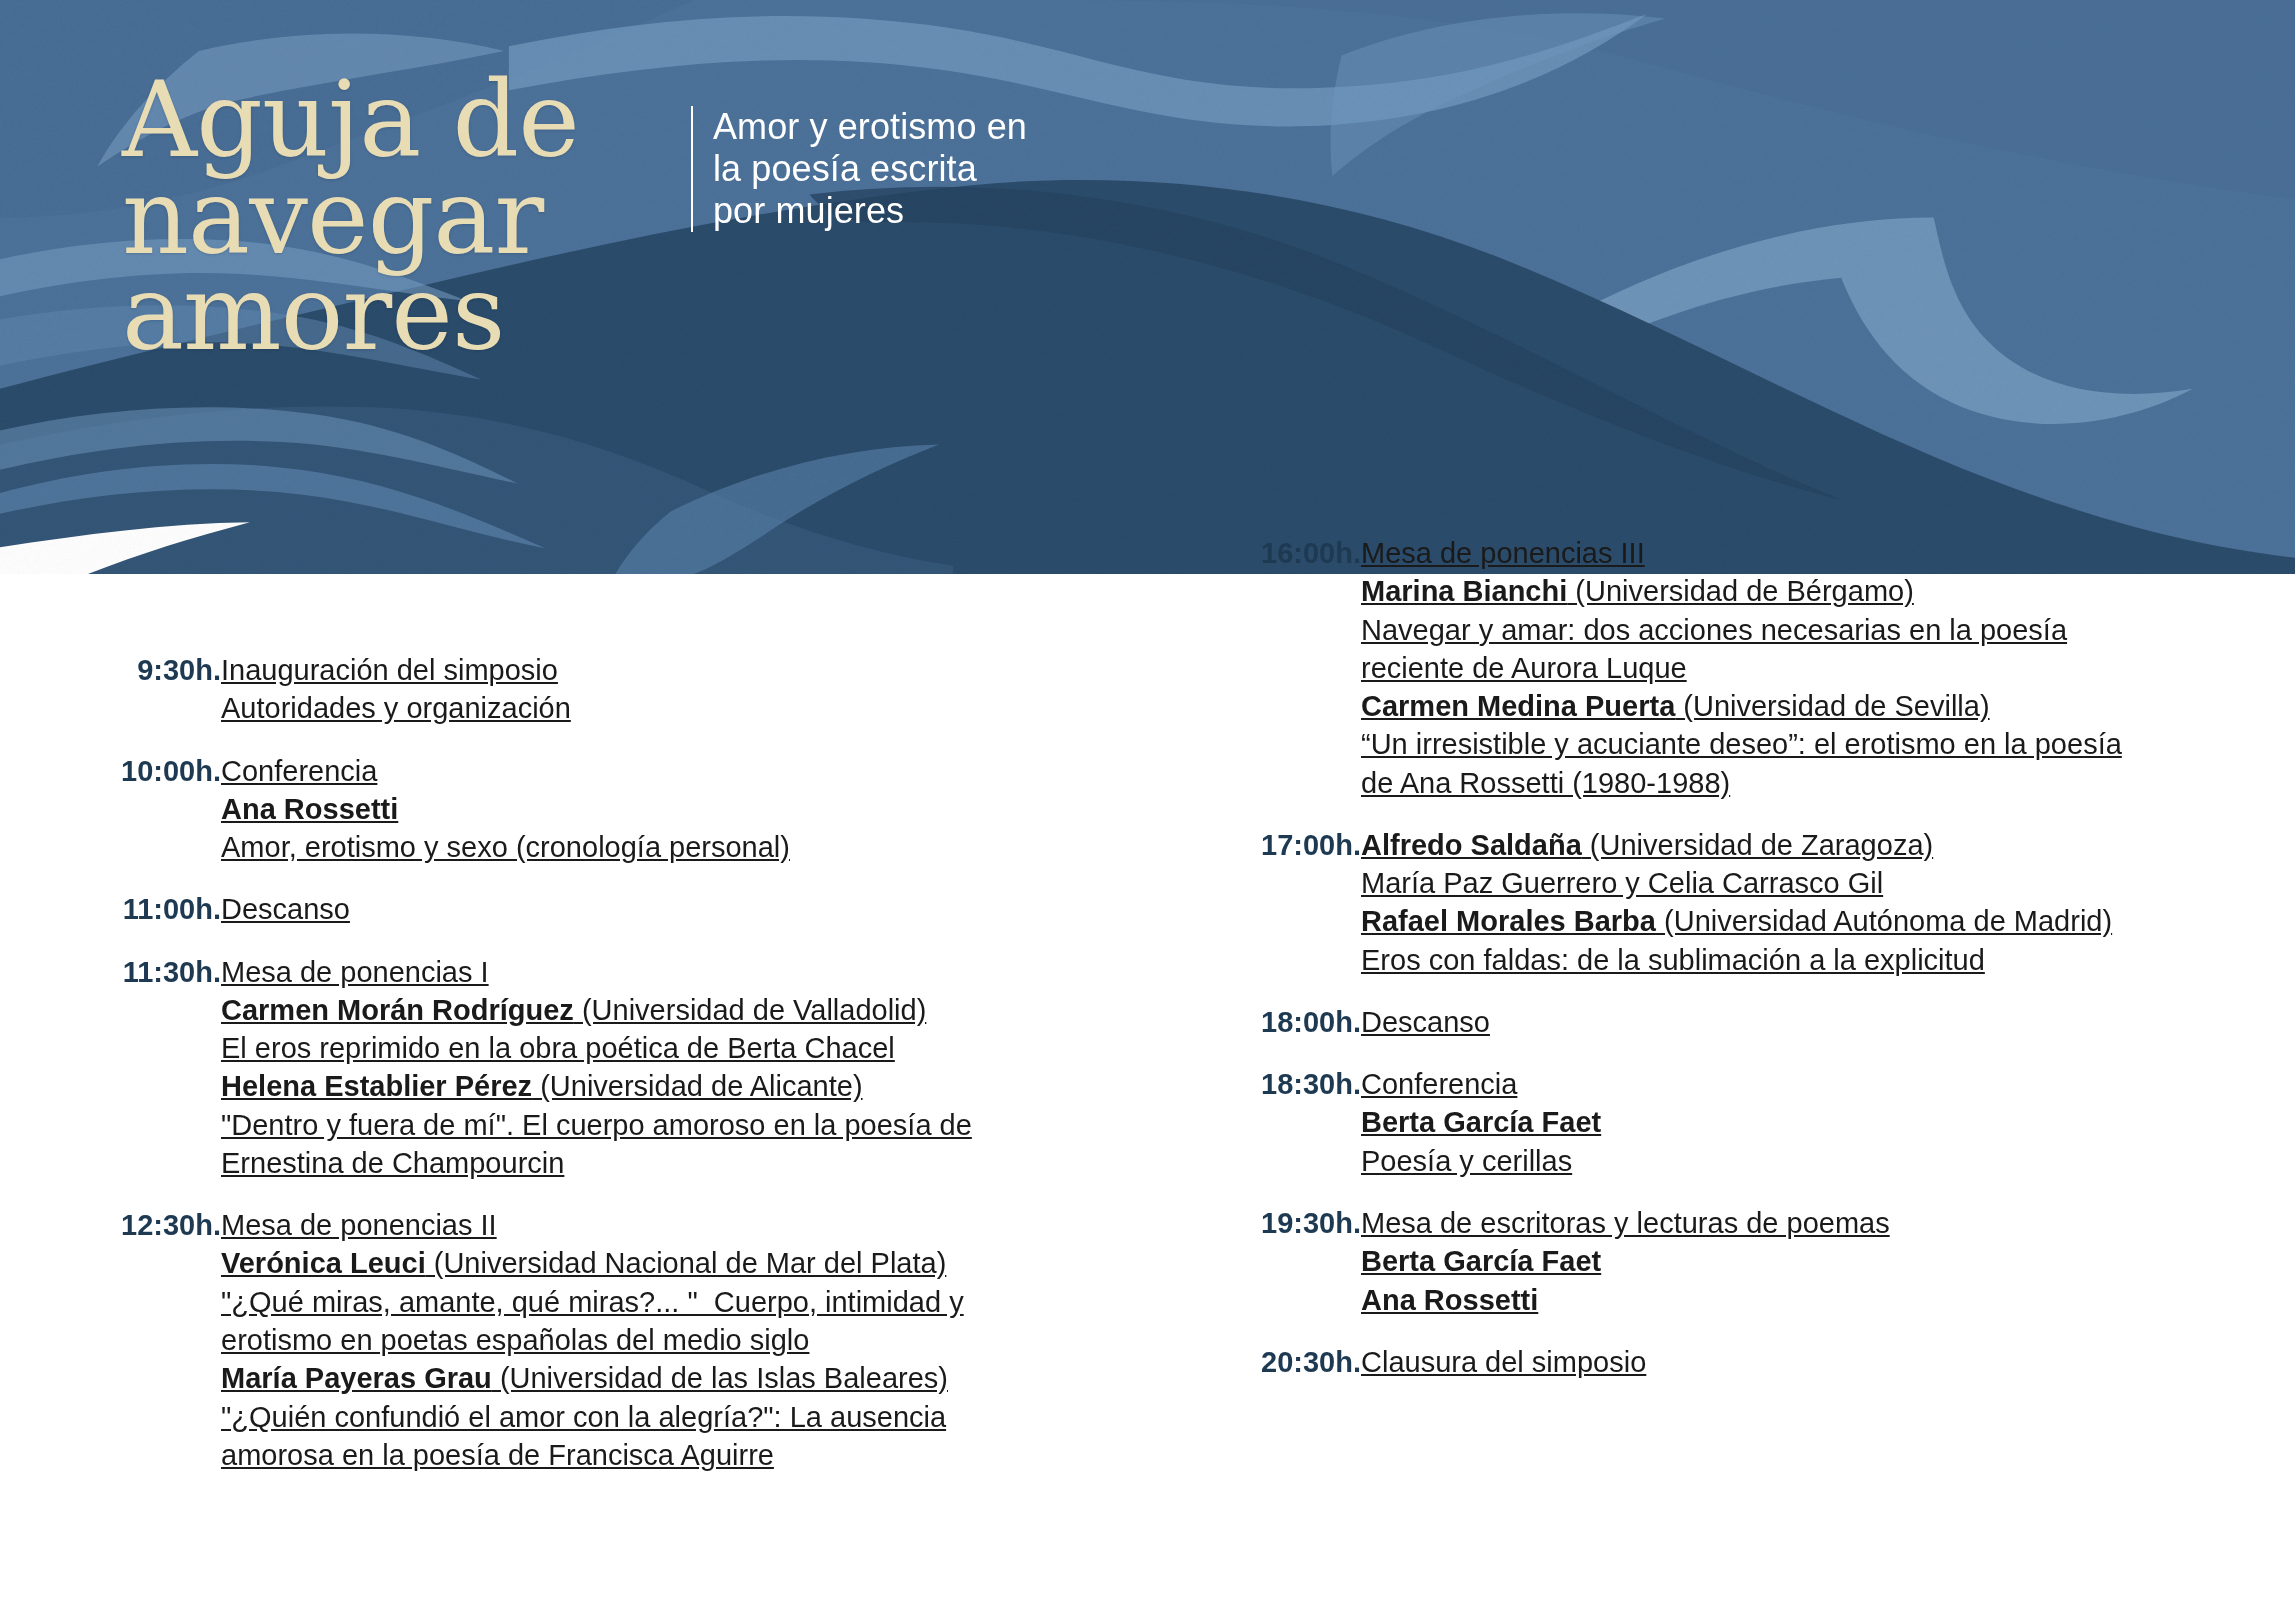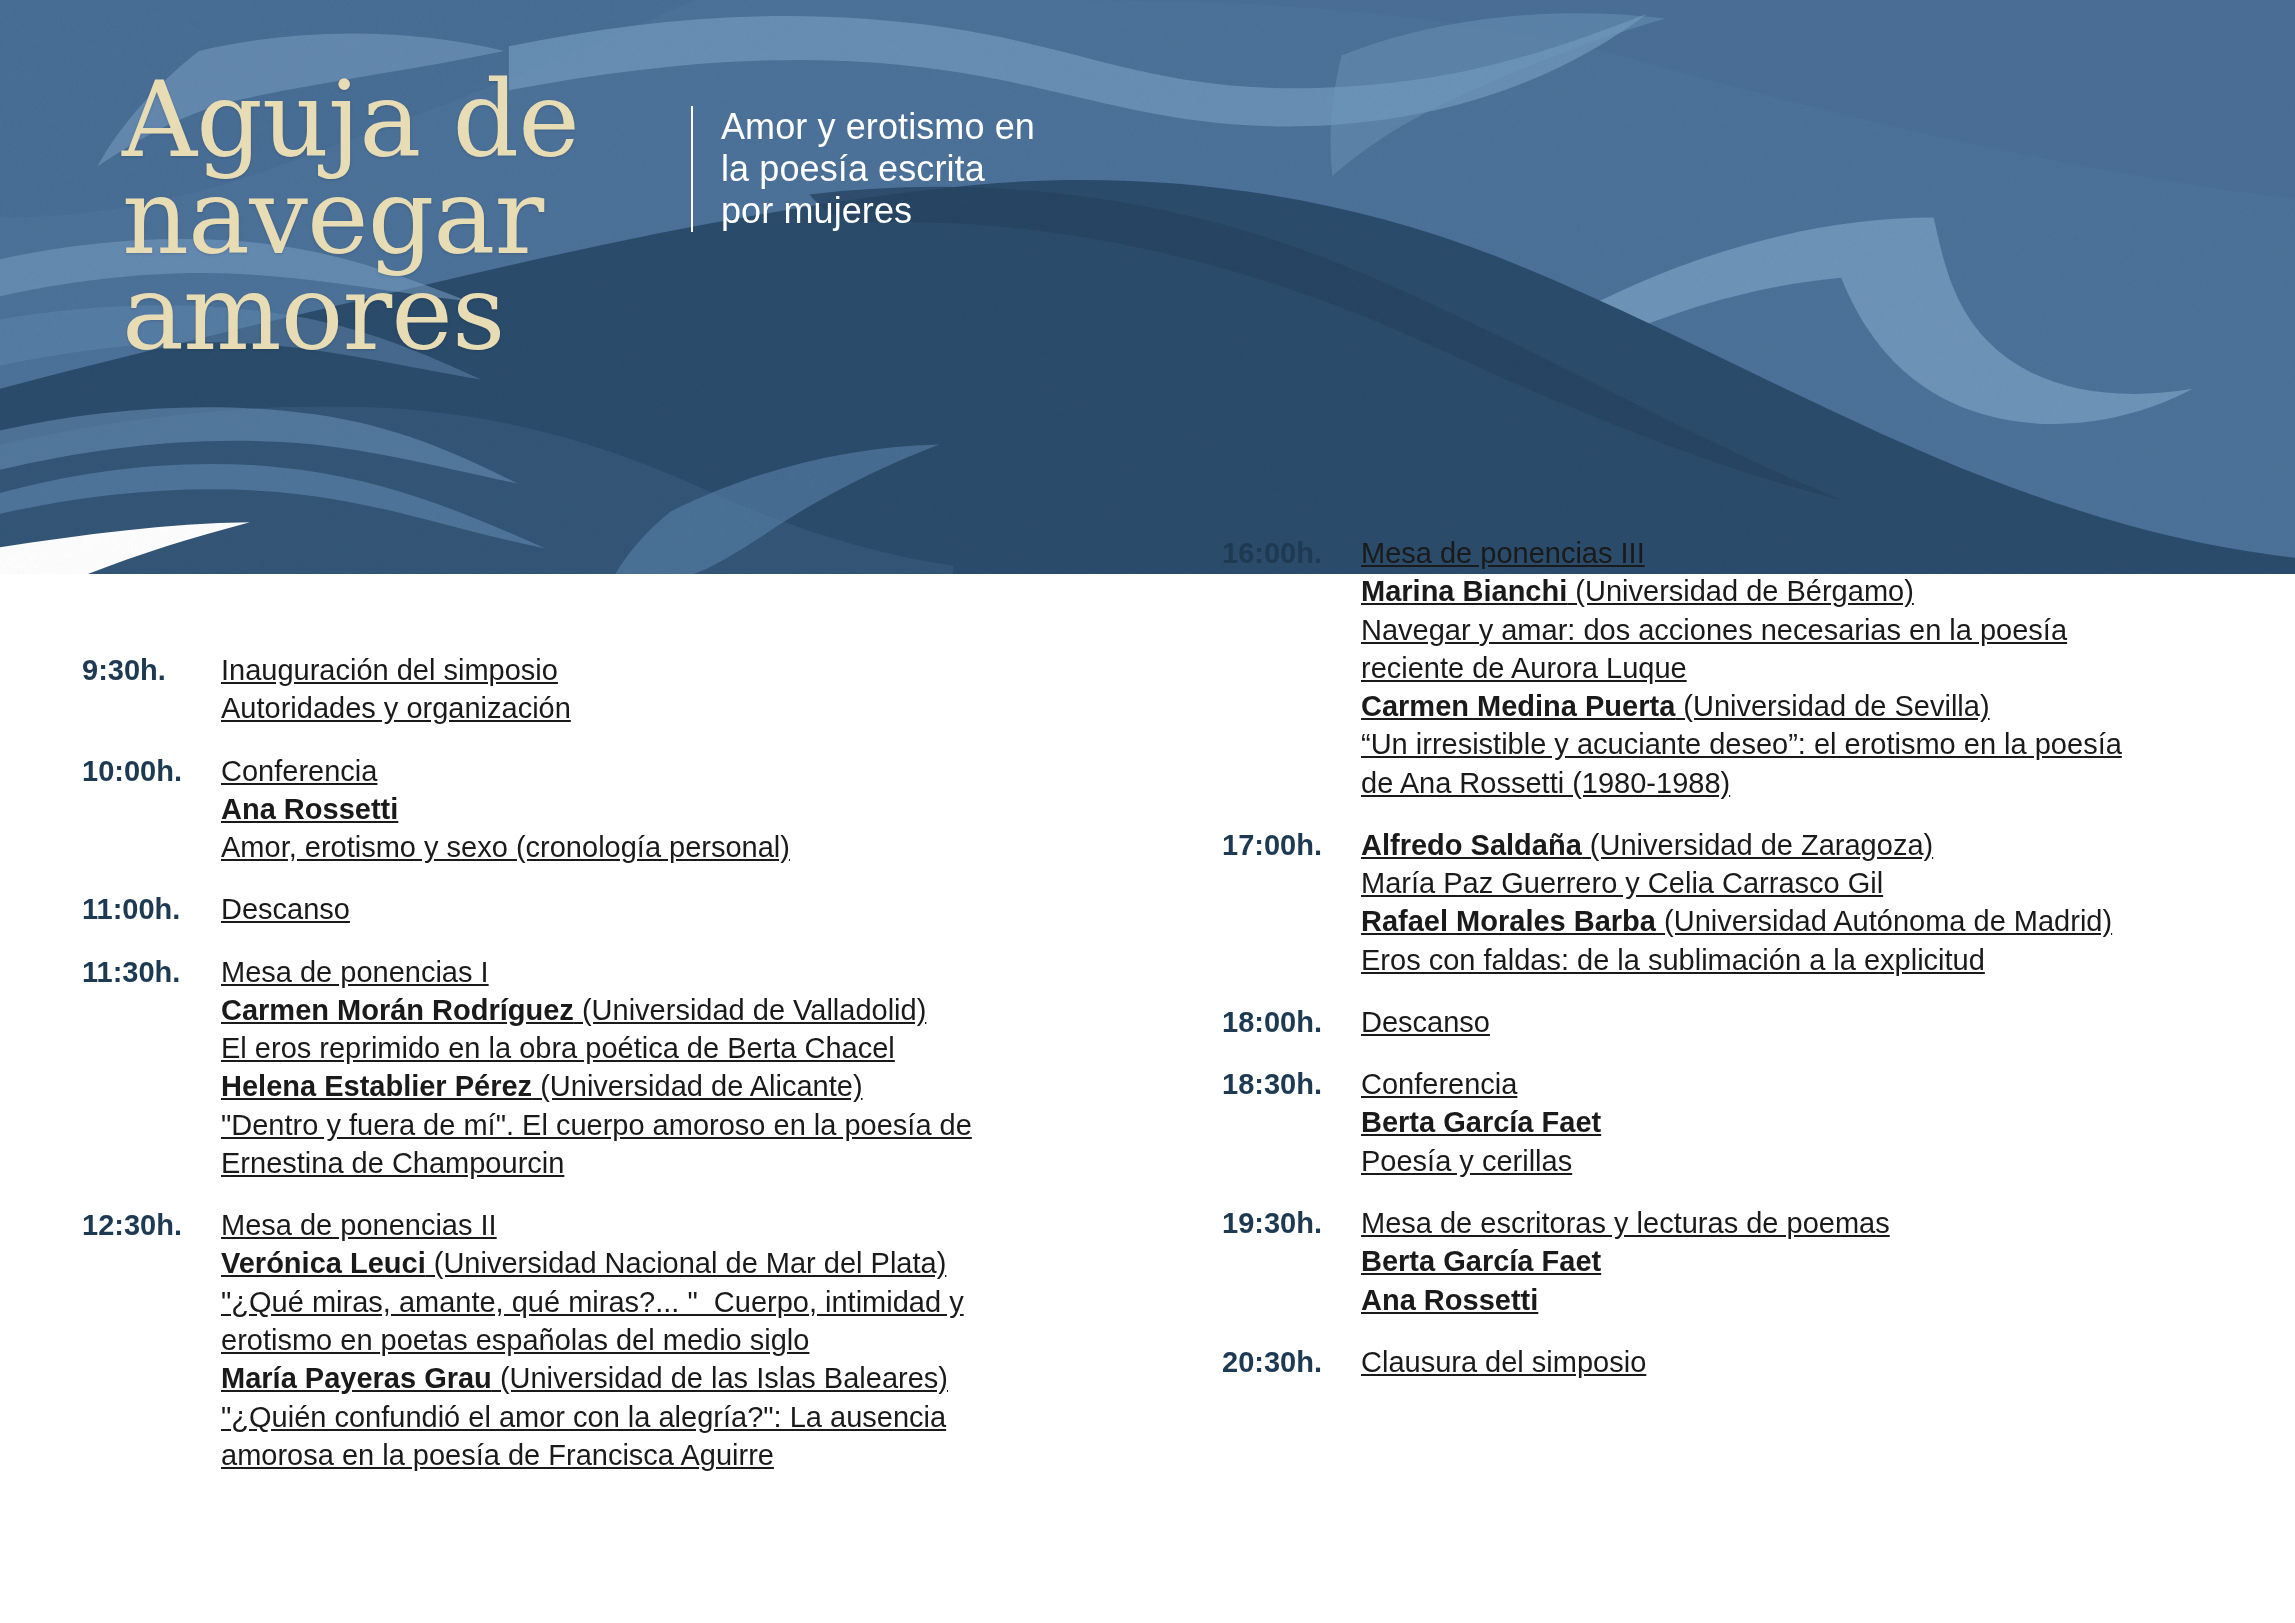--- a/index.html
+++ b/index.html
@@ -26,21 +26,21 @@
     line-height:0.93;
     font-weight:400;
     letter-spacing:-0.9px;
     margin:16px;
     white-space:pre-line;
     text-shadow:0 0.9px 2.8px rgba(10,30,55,0.18);
   }
   .subtitlewrap{
     position:absolute;
     left:585px;top:50px;
-    padding-left:28px;
+    padding-left:20px;
     border-left:2.3px solid #ffffff;
   }
   .subtitle{
     color:#ffffff;
     font-size:36px;
     line-height:1.17;
     font-weight:400;
     white-space:pre-line;
     letter-spacing:0.1px;
   }
@@ -53,21 +53,21 @@
 
   .entry{display:flex;align-items:flex-start;margin-bottom:24px;}
   .entry:last-child{margin-bottom:16px;}
   .time{
     color:#1e3a52;
     font-weight:bold;
     font-size:29px;
     line-height:1.32;
     flex:0 0 auto;
     white-space:nowrap;
-    text-align:left;
+    text-align:right;
   }
   .col-left .time{width:139px;}
   .col-right .time{width:139px;}
   .lines{flex:1 1 auto;}
   .ln{
     color:#1a1a1a;
     font-size:29px;
     line-height:1.32;
     font-weight:400;
     white-space:pre-wrap;

